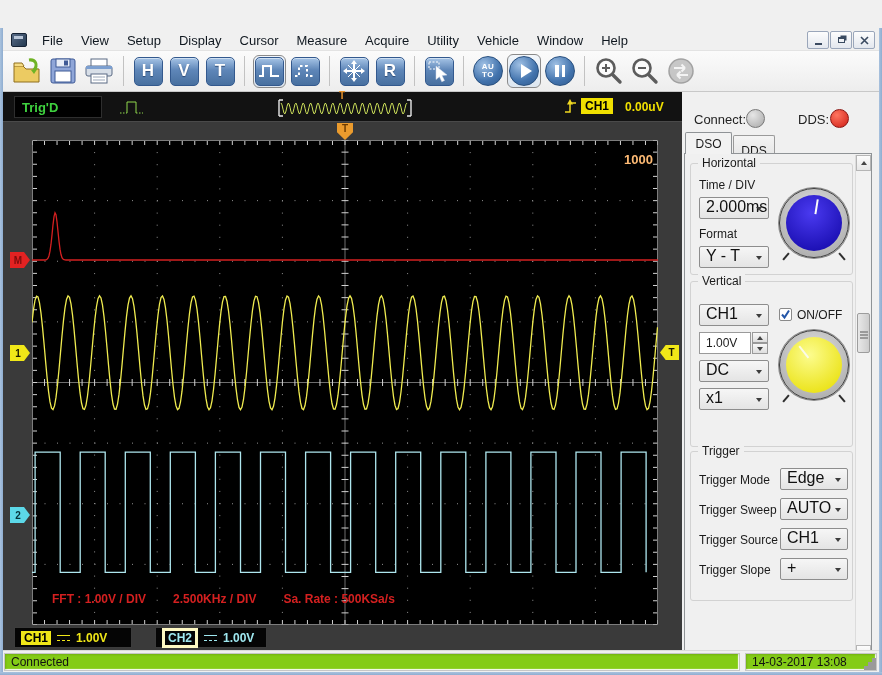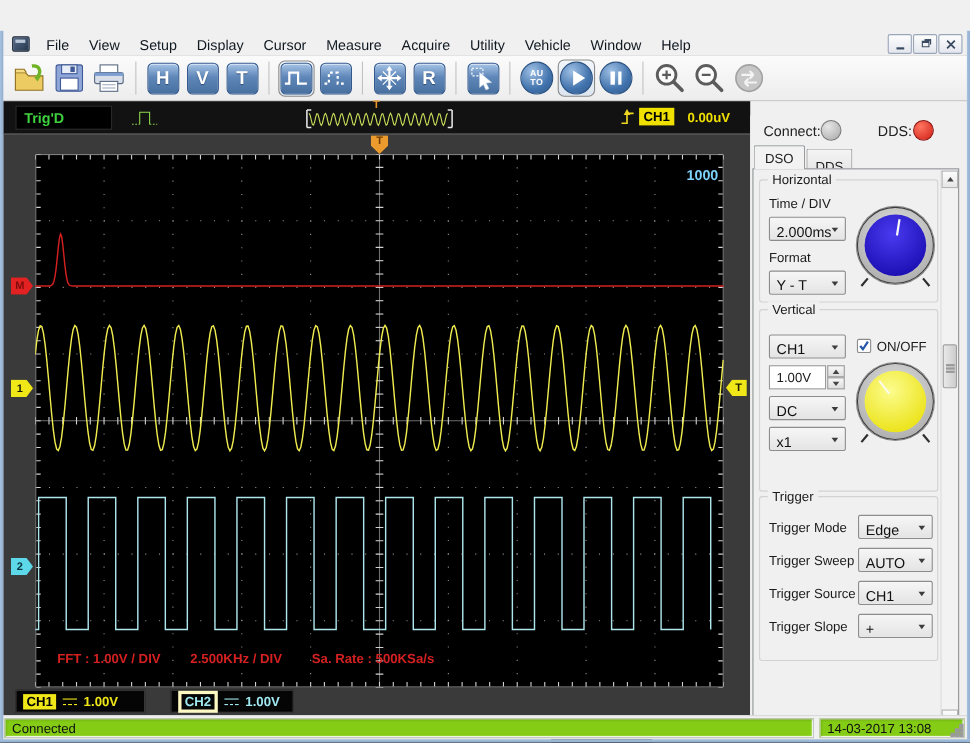--- a/index.html
+++ b/index.html
@@ -61,21 +61,21 @@
     color:#3fd23f;font-size:13px;font-weight:bold;display:flex;align-items:center;padding-left:7px;}
   .pulse-ico{position:absolute;left:115px;top:5px;}
   .preview{position:absolute;left:274px;top:5px;}
   .preview-t{position:absolute;left:336px;top:-2px;font-size:10px;font-weight:bold;color:#e8922a;}
   .edge-ico{position:absolute;left:560px;top:5px;}
   .trg-ch{position:absolute;left:578px;top:6px;background:#f0e000;color:#000;font-size:12px;font-weight:bold;padding:1px 4px;}
   .trg-lvl{position:absolute;left:622px;top:8px;color:#f0e000;font-size:12px;font-weight:bold;}
   
   .scope{position:absolute;left:3px;top:122px;width:679px;height:528px;background:#3a3a3a;}
   #grid-svg{position:absolute;left:29px;top:18px;}
-  .ovl-count{position:absolute;left:585px;top:30px;width:65px;text-align:right;color:#7dd3fc;font-size:13px;font-weight:bold;}
+  .ovl-count{position:absolute;left:585px;top:30px;width:65px;text-align:right;color:#fdba74;font-size:13px;font-weight:bold;}
   .fft-row{position:absolute;left:49px;top:470px;display:flex;gap:27px;color:#d42020;font-size:12px;font-weight:bold;white-space:nowrap;}
   .mk{position:absolute;width:20px;height:16px;font-size:10px;font-weight:bold;display:flex;align-items:center;justify-content:center;
       clip-path:polygon(0 0,70% 0,100% 50%,70% 100%,0 100%);padding-right:4px;}
   .mk-m{left:7px;top:130px;background:#e22222;color:#7e0c0c;}
   .mk-1{left:7px;top:223px;background:#f0e718;color:#1a1a00;}
   .mk-2{left:7px;top:385px;background:#5cd8e8;color:#04323a;}
   .mk-tr{position:absolute;left:657px;top:223px;width:19px;height:15px;background:#f0e718;color:#1a1a00;
       font-size:10px;font-weight:bold;display:flex;align-items:center;justify-content:center;
       clip-path:polygon(100% 0,30% 0,0 50%,30% 100%,100% 100%);padding-left:4px;}
   .mk-tt{position:absolute;left:334px;top:1px;width:16px;height:17px;background:#eb9b2d;color:#6e3c00;
@@ -101,21 +101,21 @@
   .tab-active{left:3px;top:27px;width:47px;height:22px;background:#f2f2f2;border:1px solid #8f9396;border-bottom:none;border-radius:2px 2px 0 0;z-index:2;}
   .tab-idle{left:51px;top:30px;width:42px;height:31px;background:linear-gradient(#f4f4f4,#dfdfdf);border:1px solid #9a9a9a;border-bottom:none;border-radius:2px 2px 0 0;}
   .pbody{position:absolute;left:2px;top:48px;width:188px;height:510px;border:1px solid #8f9396;background:#f0f0f0;}
   .gbox{position:absolute;left:5px;width:163px;border:1px solid #d2d2d2;border-radius:3px;}
   .gb-h{top:9px;height:112px;}
   .gb-v{top:127px;height:166px;}
   .gb-t{top:297px;height:150px;}
   .gb-title{position:absolute;top:-8px;left:7px;background:#f0f0f0;padding:0 4px;font-size:12px;color:#1b1b1b;}
   .flabel{position:absolute;left:8px;font-size:12px;color:#1b1b1b;}
   .select{position:absolute;height:22px;background:linear-gradient(#f6f6f6,#e4e4e4);border:1px solid #8d8d8d;border-radius:2px;
-    display:flex;align-items:flex-end;padding-left:6px;font-size:13px;color:#111;}
+    display:flex;align-items:flex-start;padding-left:6px;font-size:16px;color:#111;}
   .select .arr{position:absolute;right:6px;top:9px;width:0;height:0;border:3.5px solid transparent;border-top:4.5px solid #3c3c3c;}
   .knobw{position:absolute;width:70px;height:70px;}
   .knob{width:70px;height:70px;border-radius:50%;border:1px solid #3c3c3c;
     background:radial-gradient(circle at 50% 38%,#e8e8e8,#aeaeae 80%);box-shadow:0 0 0 1px #8a8a8a;
     display:flex;align-items:center;justify-content:center;position:relative;}
   .core{width:56px;height:56px;border-radius:50%;position:relative;overflow:hidden;}
   .core-blue{background:radial-gradient(circle at 45% 32%,#4a3af0,#1c10b4 78%);}
   .core-yellow{background:radial-gradient(circle at 42% 32%,#fcfc8e,#ece41e 75%);}
   .pointer{position:absolute;left:50%;top:4px;width:2px;height:15px;background:#fafafa;transform-origin:50% 24px;}
   .pt-blue{transform:translateX(-50%) rotate(9deg);}

